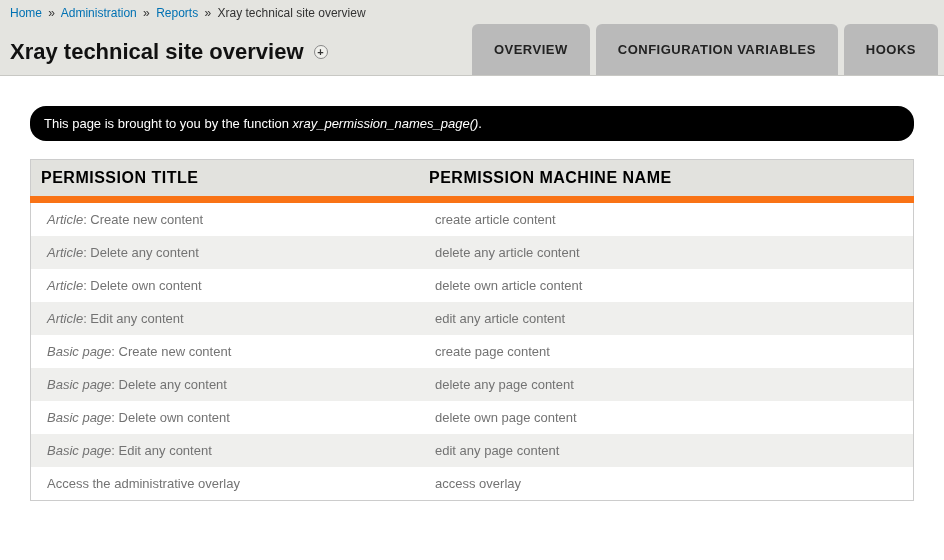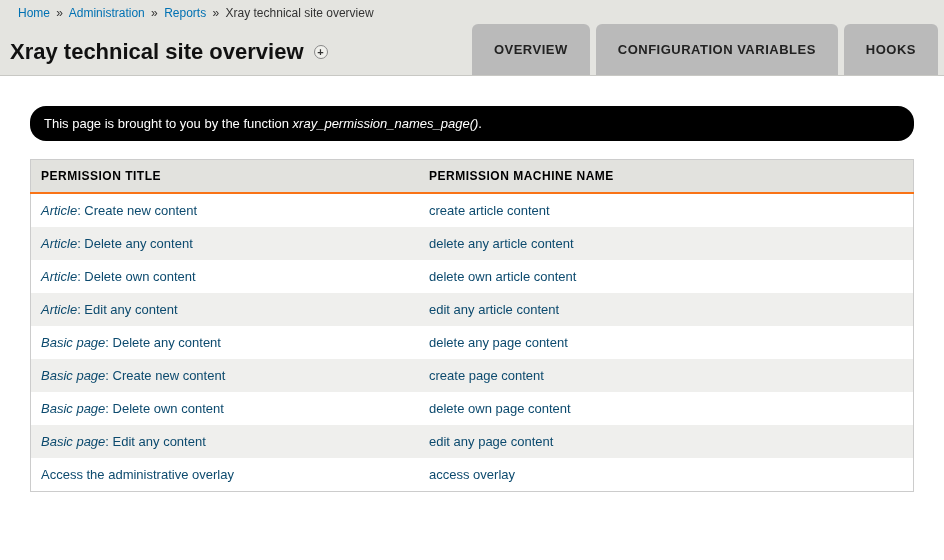--- a/index.html
+++ b/index.html
@@ -5,21 +5,21 @@
   * { box-sizing: border-box; margin: 0; padding: 0; }
   body {
     font-family: "Lucida Grande", Verdana, sans-serif;
     font-size: 13px;
     background: #e4e4e0;
     width: 944px;
     height: 560px;
     overflow: hidden;
   }
   .topbar {
-    padding: 6px 18px 4px;
+    padding: 6px 10px 4px;
     font-size: 12px;
   }
   .topbar a { color: #0071b3; text-decoration: none; }
   .topbar .sep { color: #333; margin: 0 3px; }
   .topbar .current { color: #333; }
 
   .titlebar {
     display: flex;
     align-items: flex-end;
     justify-content: space-between;
@@ -86,28 +86,28 @@
 
   table {
     width: 100%;
     border-collapse: collapse;
     border: 1px solid #ccc;
   }
   thead th {
     background: #e2e2de;
     text-align: left;
     padding: 9px 10px;
-    font-size: 12px;
+    font-size: 16px;
     letter-spacing: 0.5px;
-    border-bottom: 2px solid #f97316;
+    border-bottom: 7px solid #f97316;
   }
   tbody td {
-    padding: 9px 10px;
+    padding: 9px 16px;
     font-size: 13px;
-    color: #0c4a6e;
+    color: #737373;
   }
   tbody tr:nth-child(even) td { background: #efefed; }
   tbody tr:nth-child(odd) td { background: #fff; }
   td em { font-style: italic; }
   .col1 { width: 44%; }
 </style>
 </head>
 <body>
 
 <div class="topbar">
@@ -155,26 +155,26 @@
         </tr>
         <tr>
           <td><em>Article</em><span>: Delete own content</span></td>
           <td>delete own article content</td>
         </tr>
         <tr>
           <td><em>Article</em><span>: Edit any content</span></td>
           <td>edit any article content</td>
         </tr>
         <tr>
+          <td><em>Basic page</em><span>: Create new content</span></td>
+          <td>create page content</td>
+        </tr>
+        <tr>
           <td><em>Basic page</em><span>: Delete any content</span></td>
           <td>delete any page content</td>
-        </tr>
-        <tr>
-          <td><em>Basic page</em><span>: Create new content</span></td>
-          <td>create page content</td>
         </tr>
         <tr>
           <td><em>Basic page</em><span>: Delete own content</span></td>
           <td>delete own page content</td>
         </tr>
         <tr>
           <td><em>Basic page</em><span>: Edit any content</span></td>
           <td>edit any page content</td>
         </tr>
         <tr>

